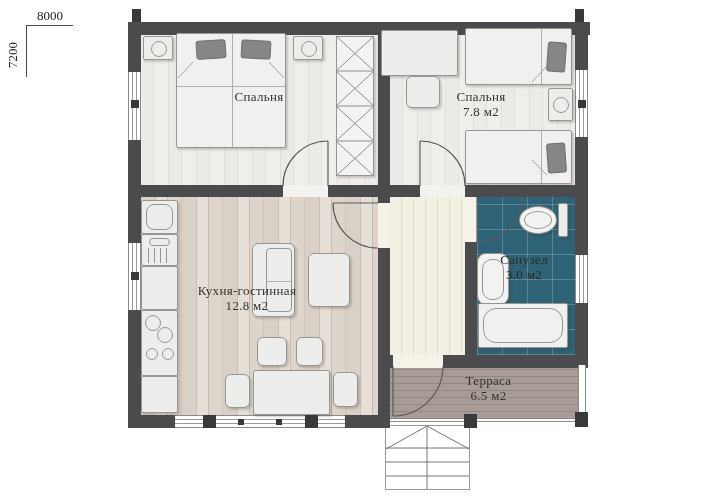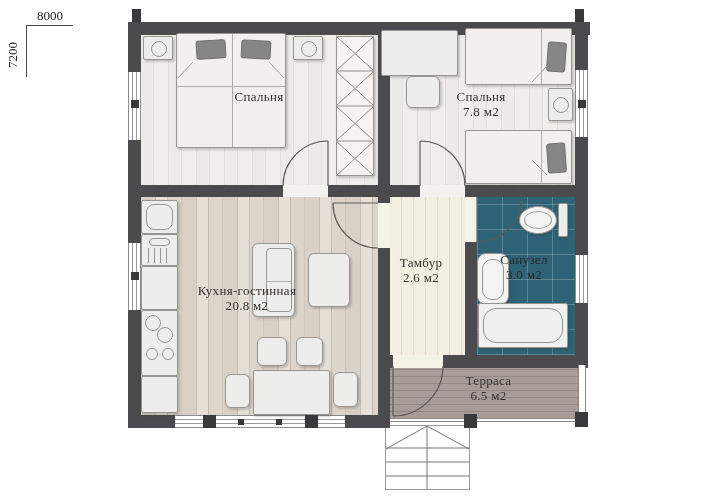--- a/index.html
+++ b/index.html
@@ -204,25 +204,21 @@
 
   <div class="room-label" style="left:199px;top:89px;width:120px;">
     <div>Спальня</div>
   </div>
   <div class="room-label" style="left:421px;top:89px;width:120px;">
     <div>Спальня</div>
     <div>7.8 м2</div>
   </div>
   <div class="room-label" style="left:177px;top:283px;width:140px;">
     <div>Кухня-гостинная</div>
-    <div>20.8 м2</div>
-  </div>
-  <div class="room-label" style="left:381px;top:255px;width:80px;">
-    <div>Тамбур</div>
-    <div>2.6 м2</div>
+    <div>12.8 м2</div>
   </div>
   <div class="room-label" style="left:478px;top:252px;width:92px;color:#2a2a26;">
     <div>Санузел</div>
     <div>3.0 м2</div>
   </div>
   <div class="room-label" style="left:441px;top:373px;width:95px;">
     <div>Терраса</div>
     <div>6.5 м2</div>
   </div>
 

